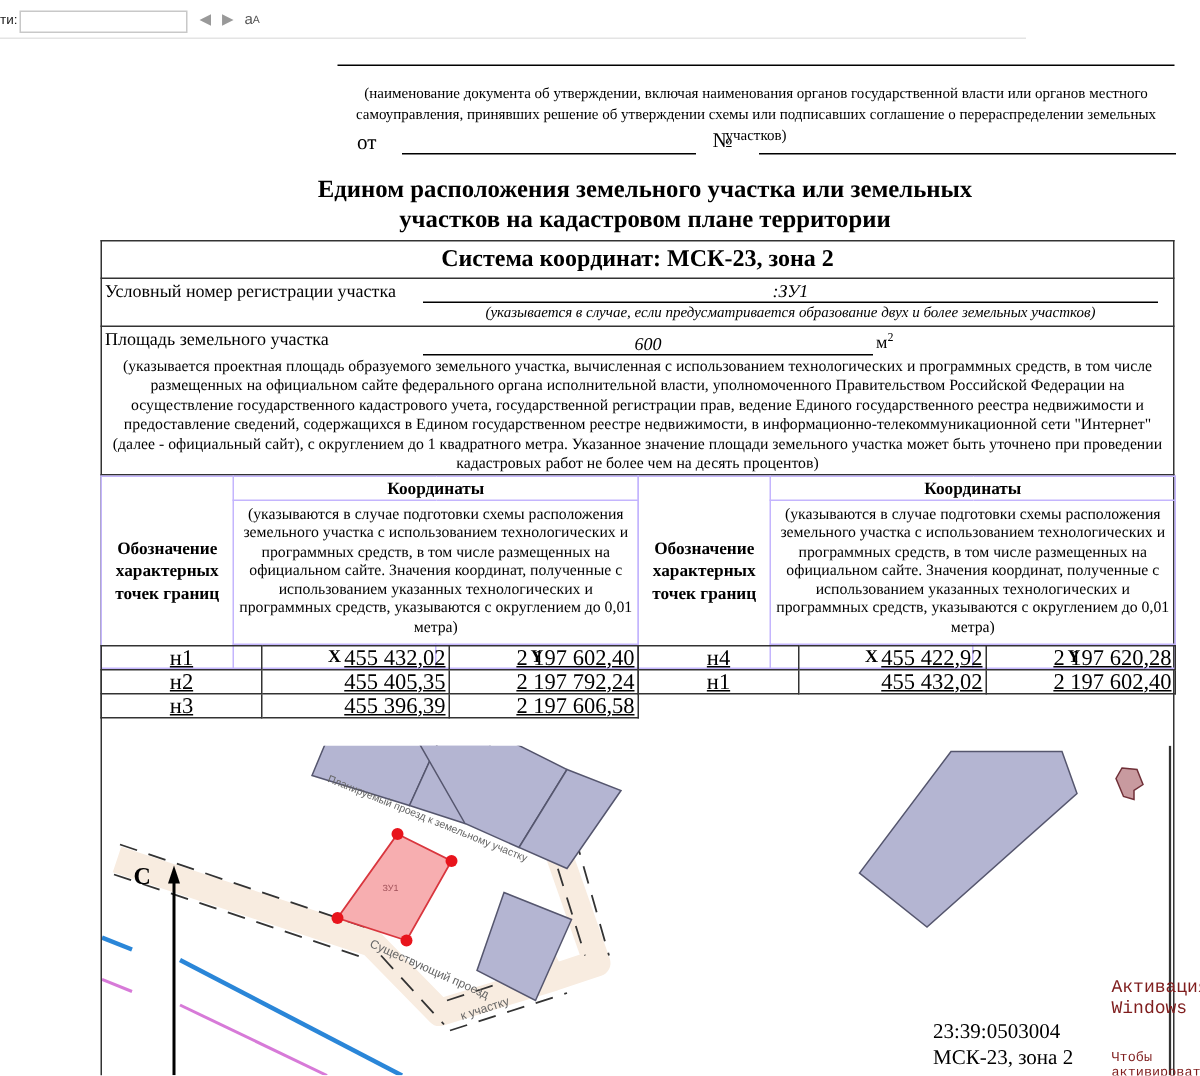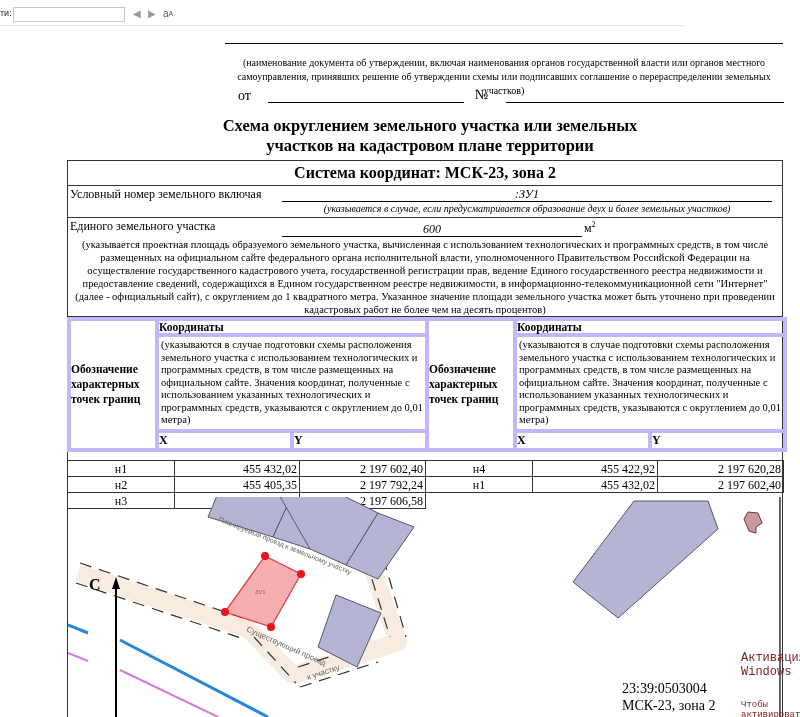--- a/index.html
+++ b/index.html
@@ -40,29 +40,29 @@
 
   .row-area { position: absolute; left: 67px; top: 218px; width: 716px; height: 99px; border-bottom: 1px solid #333; }
   .row-area .lbl { position: absolute; left: 3px; top: 1px; font-size: 12px; }
   .row-area .val { position: absolute; left: 215px; top: 4px; width: 300px; text-align: center; font-style: italic; font-size: 12px; border-bottom: 1px solid #000; height: 15px; line-height: 15px; }
   .row-area .unit { position: absolute; left: 517px; top: 2px; font-size: 12px; }
   .row-area .unit sup { font-size: 8px; }
   .row-area .desc { position: absolute; left: 3px; top: 20px; width: 710px; text-align: center; font-size: 10.5px; line-height: 13px; }
 
   
   .ctab { position: absolute; top: 317px; border-collapse: collapse; table-layout: fixed; font-size: 10.5px; }
-  .ctab td { border: 4px solid #c4b5fd; padding: 0; text-align: left; vertical-align: middle; }
+  .ctab td { border: 1px solid #c4b5fd; padding: 0; text-align: center; vertical-align: middle; }
   .ctab .hdr-name { font-weight: bold; font-size: 11.5px; line-height: 15px; }
   .ctab .hdr-coord { font-weight: bold; font-size: 11.5px; height: 16px; }
   .ctab .hdr-desc { font-size: 10.5px; line-height: 12.5px; height: 96px; padding: 1px 2px; }
   .ctab .hdr-xy { font-weight: bold; font-size: 12px; height: 16px; }
   .left-tab { left: 67px; width: 358px; }
   .right-tab { left: 425px; width: 358px; }
 
-  .dtab { position: absolute; top: 460px; border-collapse: collapse; table-layout: fixed; font-size: 12px; }
+  .dtab { position: absolute; top: 430px; border-collapse: collapse; table-layout: fixed; font-size: 15px; text-decoration: underline; }
   .dtab td { border: 1px solid #333; height: 16px; padding: 0 2px; line-height: 14px; }
   .dtab td.pt { text-align: center; }
   .dtab td.num { text-align: right; }
   .dtab-left { left: 67px; width: 358px; }
   .dtab-right { left: 425px; width: 358px; }
 
   
   .map { position: absolute; left: 68px; top: 497px; width: 714px; height: 220px; overflow: hidden; }
   .map svg { position: absolute; left: 0; top: 0; }
   .map-label { position: absolute; font-size: 14px; line-height: 16px; }
@@ -88,35 +88,35 @@
 <div class="topline"></div>
 <div class="caption">(наименование документа об утверждении, включая наименования органов государственной власти или органов местного самоуправления, принявших решение об утверждении схемы или подписавших соглашение о перераспределении земельных участков)</div>
 <div class="ot-row">
   <span class="ot">от</span>
   <span class="line1"></span>
   <span class="num">№</span>
   <span class="line2"></span>
 </div>
 
 <div class="doc-title">
-  <div>Схема округлением земельного участка или земельных</div>
+  <div>Едином расположения земельного участка или земельных</div>
   <div>участков на кадастровом плане территории</div>
 </div>
 
 <div class="frame"></div>
 <div class="sys-title">Система координат: МСК-23, зона 2</div>
 
 <div class="row-cond">
-  <span class="lbl">Условный номер земельного включая</span>
+  <span class="lbl">Условный номер регистрации участка</span>
   <span class="val">:ЗУ1</span>
   <span class="hint">(указывается в случае, если предусматривается образование двух и более земельных участков)</span>
 </div>
 
 <div class="row-area">
-  <span class="lbl">Единого земельного участка</span>
+  <span class="lbl">Площадь земельного участка</span>
   <span class="val">600</span>
   <span class="unit"><span>м</span><sup>2</sup></span>
   <div class="desc">(указывается проектная площадь образуемого земельного участка, вычисленная с использованием технологических и программных средств, в том числе размещенных на официальном сайте федерального органа исполнительной власти, уполномоченного Правительством Российской Федерации на осуществление государственного кадастрового учета, государственной регистрации прав, ведение Единого государственного реестра недвижимости и предоставление сведений, содержащихся в Едином государственном реестре недвижимости, в информационно-телекоммуникационной сети "Интернет" (далее - официальный сайт), с округлением до 1 квадратного метра. Указанное значение площади земельного участка может быть уточнено при проведении кадастровых работ не более чем на десять процентов)</div>
 </div>
 
 <table class="ctab left-tab">
   <colgroup>
       <col style="width:88px">
       <col style="width:135px">
       <col style="width:135px">

